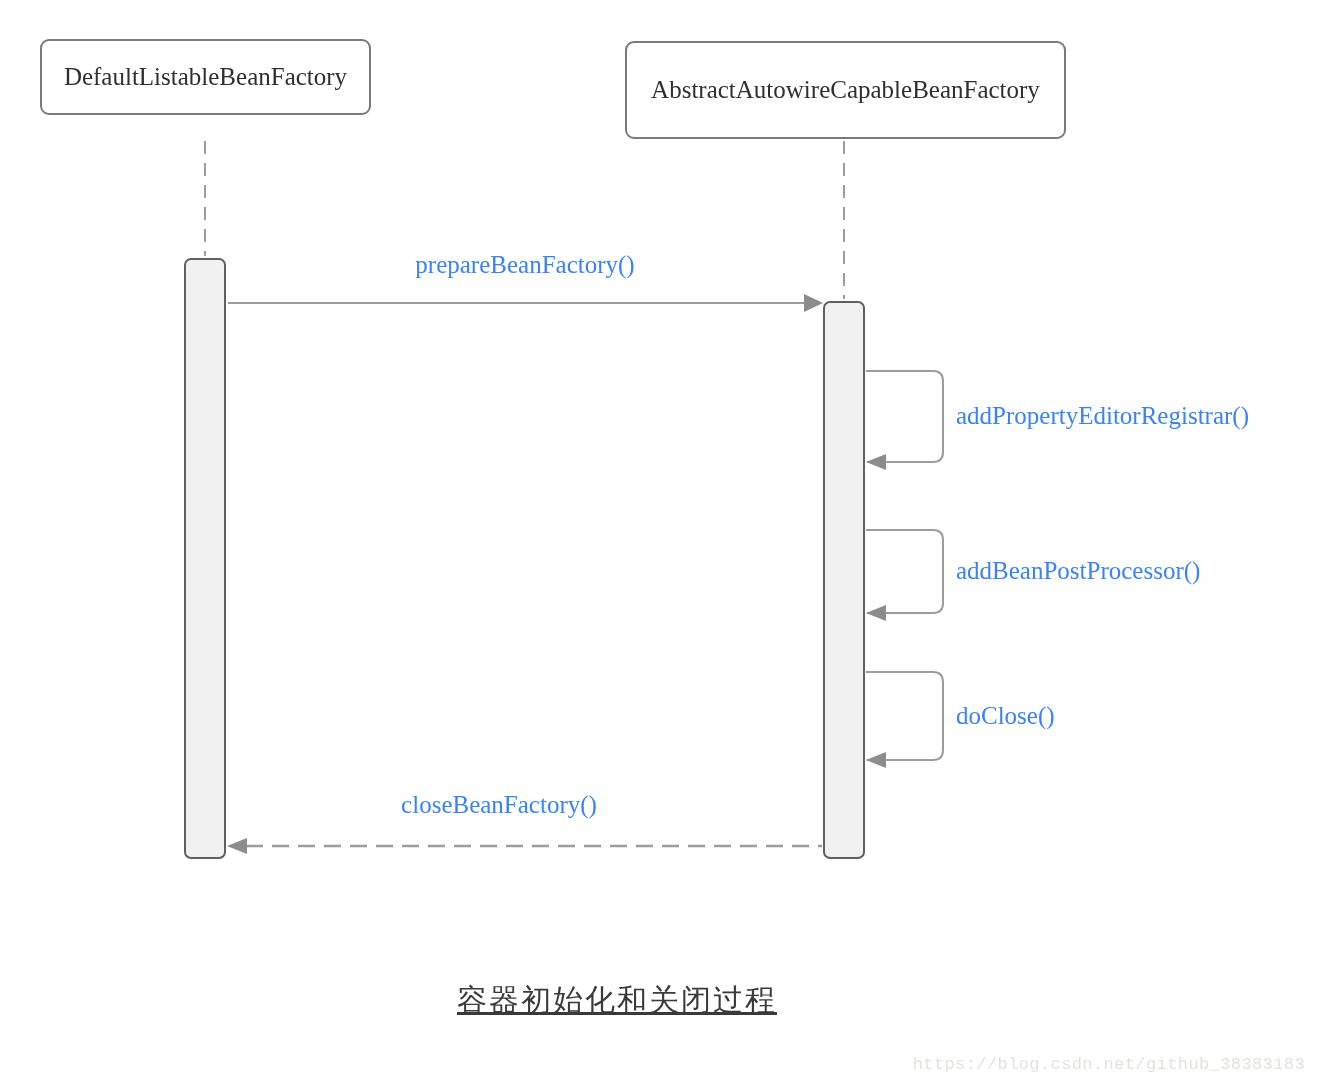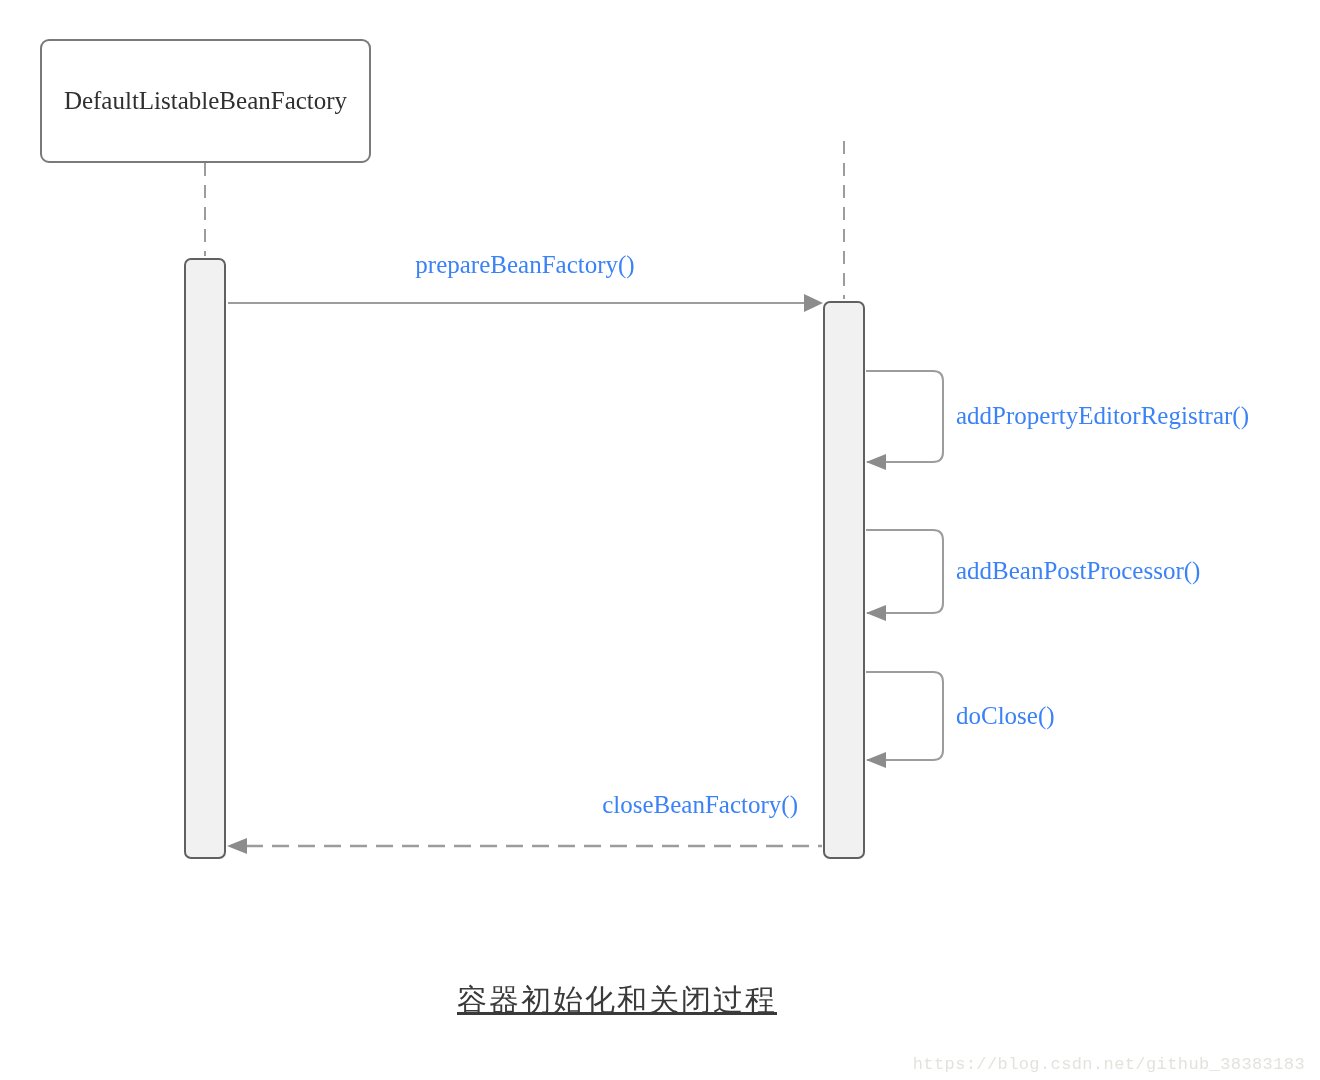--- a/index.html
+++ b/index.html
@@ -18,21 +18,21 @@
     border: 2px solid #7a7a7a;
     border-radius: 9px;
     background: #ffffff;
     display: flex;
     align-items: center;
     justify-content: center;
     font-size: 25px;
     color: #2f2f2f;
     z-index: 3;
   }
-  .actor-left  { left: 40px;  top: 39px; width: 331px; height: 124px; }
+  .actor-left  { left: 40px;  top: 39px; width: 331px; height: 76px; }
   .actor-right { left: 625px; top: 41px; width: 441px; height: 98px;  }
   .svg-layer {
     position: absolute;
     left: 0; top: 0;
     width: 1320px; height: 1080px;
     z-index: 1;
   }
   .activation {
     position: absolute;
     box-sizing: border-box;
@@ -46,21 +46,21 @@
   .act-right { left: 823px; top: 301px; height: 558px; }
   .msg-label {
     position: absolute;
     font-size: 25px;
     line-height: 30px;
     color: #3b82f6;
     white-space: nowrap;
     z-index: 4;
   }
   .msg-prepare { left: 227px; top: 250px; width: 596px; text-align: center; }
-  .msg-close   { left: 227px; top: 790px; width: 544px; text-align: right; margin-left: 27px; }
+  .msg-close   { left: 227px; top: 790px; width: 544px; text-align: center; }
   .self-label-1 { left: 956px; top: 401px; }
   .self-label-2 { left: 956px; top: 556px; }
   .self-label-3 { left: 956px; top: 701px; }
   .caption {
     position: absolute;
     left: 0; top: 980px;
     width: 1234px;
     text-align: center;
     font-size: 30px;
     letter-spacing: 2px;
@@ -100,20 +100,23 @@
     <path d="M 866 672 H 933 Q 943 672 943 682 V 750 Q 943 760 933 760 H 867" fill="none" stroke="#9c9c9c" stroke-width="2"></path>
     <polygon points="866,760 886,752 886,768" fill="#8c8c8c"></polygon>
 
     <line x1="246" y1="846" x2="822" y2="846" stroke="#9c9c9c" stroke-width="2.5" stroke-dasharray="17 9"></line>
     <polygon points="227,846 247,838 247,854" fill="#8c8c8c"></polygon>
   </svg>
 
   <div class="actor-box actor-left">
     <span>DefaultListableBeanFactory</span>
   </div>
+  <div class="actor-box actor-right">
+    <span>AbstractAutowireCapableBeanFactory</span>
+  </div>
 
   <div class="activation act-left"></div>
   <div class="activation act-right"></div>
 
   <div class="msg-label msg-prepare">prepareBeanFactory()</div>
   <div class="msg-label self-label-1">addPropertyEditorRegistrar()</div>
   <div class="msg-label self-label-2">addBeanPostProcessor()</div>
   <div class="msg-label self-label-3">doClose()</div>
   <div class="msg-label msg-close">closeBeanFactory()</div>
 

